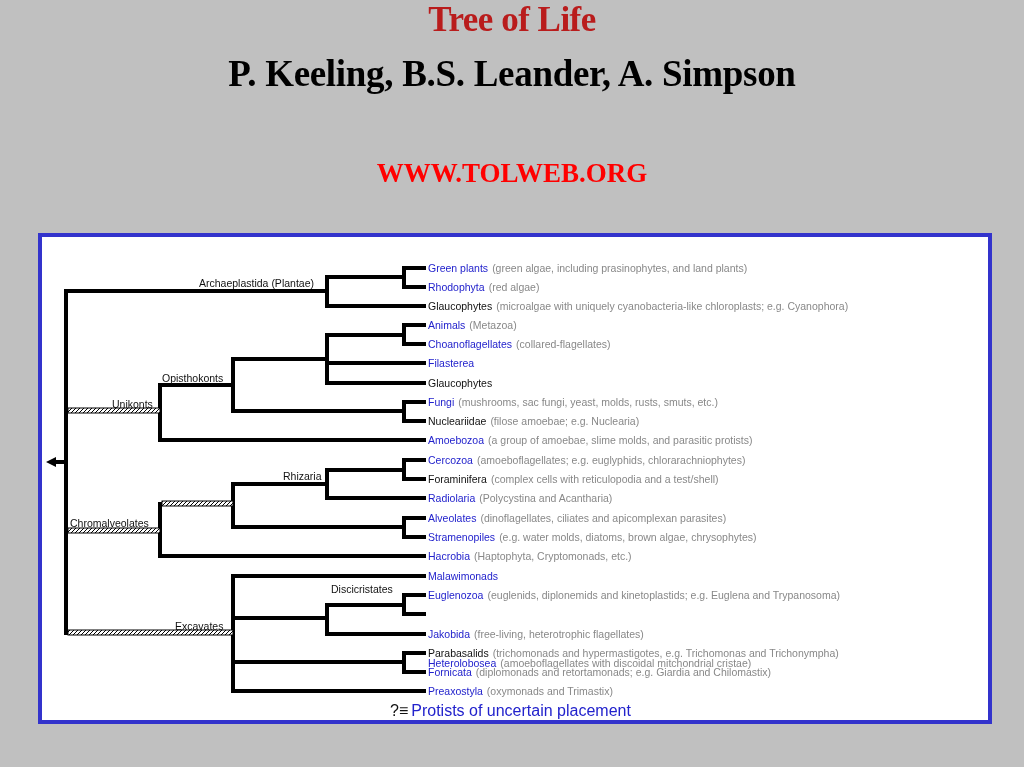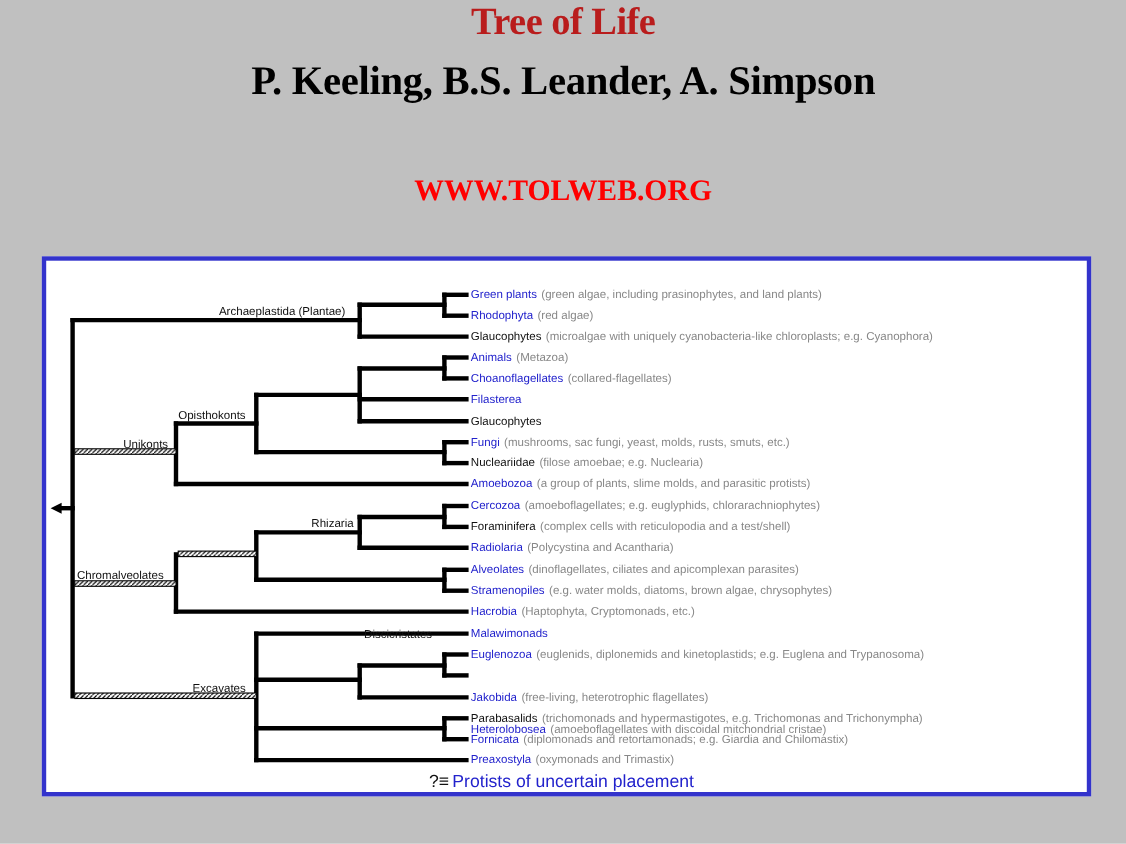--- a/index.html
+++ b/index.html
@@ -130,33 +130,33 @@
     <rect x="68" y="630" width="165" height="5"></rect>
   </g>
   <polygon points="46,462 56,457 56,467" fill="#000"></polygon>
 </svg>
 
 <div class="clade" style="left:199px;top:277px;">Archaeplastida (Plantae)</div>
 <div class="clade" style="left:112px;top:398px;">Unikonts</div>
 <div class="clade" style="left:162px;top:372px;">Opisthokonts</div>
 <div class="clade" style="left:283px;top:470px;">Rhizaria</div>
 <div class="clade" style="left:70px;top:517px;">Chromalveolates</div>
-<div class="clade" style="left:331px;top:571px;">Discicristates</div>
+<div class="clade" style="left:331px;top:583px;">Discicristates</div>
 <div class="clade" style="left:175px;top:620px;">Excavates</div>
 
 <div class="leaf" style="top:260px;"><span class="name">Green plants</span><span class="desc">(green algae, including prasinophytes, and land plants)</span></div>
 <div class="leaf" style="top:279px;"><span class="name">Rhodophyta</span><span class="desc">(red algae)</span></div>
 <div class="leaf" style="top:298px;"><span class="name black">Glaucophytes</span><span class="desc">(microalgae with uniquely cyanobacteria-like chloroplasts; e.g. Cyanophora)</span></div>
 <div class="leaf" style="top:317px;"><span class="name">Animals</span><span class="desc">(Metazoa)</span></div>
 <div class="leaf" style="top:336px;"><span class="name">Choanoflagellates</span><span class="desc">(collared-flagellates)</span></div>
 <div class="leaf" style="top:355px;"><span class="name">Filasterea</span></div>
 <div class="leaf" style="top:375px;"><span class="name black">Glaucophytes</span></div>
 <div class="leaf" style="top:394px;"><span class="name">Fungi</span><span class="desc">(mushrooms, sac fungi, yeast, molds, rusts, smuts, etc.)</span></div>
 <div class="leaf" style="top:413px;"><span class="name black">Nucleariidae</span><span class="desc">(filose amoebae; e.g. Nuclearia)</span></div>
-<div class="leaf" style="top:432px;"><span class="name">Amoebozoa</span><span class="desc">(a group of plants, slime molds, and parasitic protists)</span></div>
+<div class="leaf" style="top:432px;"><span class="name">Amoebozoa</span><span class="desc">(a group of amoebae, slime molds, and parasitic protists)</span></div>
 <div class="leaf" style="top:452px;"><span class="name">Cercozoa</span><span class="desc">(amoeboflagellates; e.g. euglyphids, chlorarachniophytes)</span></div>
 <div class="leaf" style="top:471px;text-align:center;"><span class="name black">Foraminifera</span><span class="desc">(complex cells with reticulopodia and a test/shell)</span></div>
 <div class="leaf" style="top:490px;"><span class="name">Radiolaria</span><span class="desc">(Polycystina and Acantharia)</span></div>
 <div class="leaf" style="top:510px;"><span class="name">Alveolates</span><span class="desc">(dinoflagellates, ciliates and apicomplexan parasites)</span></div>
 <div class="leaf" style="top:529px;"><span class="name">Stramenopiles</span><span class="desc">(e.g. water molds, diatoms, brown algae, chrysophytes)</span></div>
 <div class="leaf" style="top:548px;"><span class="name">Hacrobia</span><span class="desc">(Haptophyta, Cryptomonads, etc.)</span></div>
 <div class="leaf" style="top:568px;"><span class="name">Malawimonads</span></div>
 <div class="leaf" style="top:587px;"><span class="name">Euglenozoa</span><span class="desc">(euglenids, diplonemids and kinetoplastids; e.g. Euglena and Trypanosoma)</span></div>
 <div class="leaf" style="top:620px;margin-top:35px;"><span class="name">Heterolobosea</span><span class="desc">(amoeboflagellates with discoidal mitchondrial cristae)</span></div>
 <div class="leaf" style="top:626px;"><span class="name">Jakobida</span><span class="desc">(free-living, heterotrophic flagellates)</span></div>

